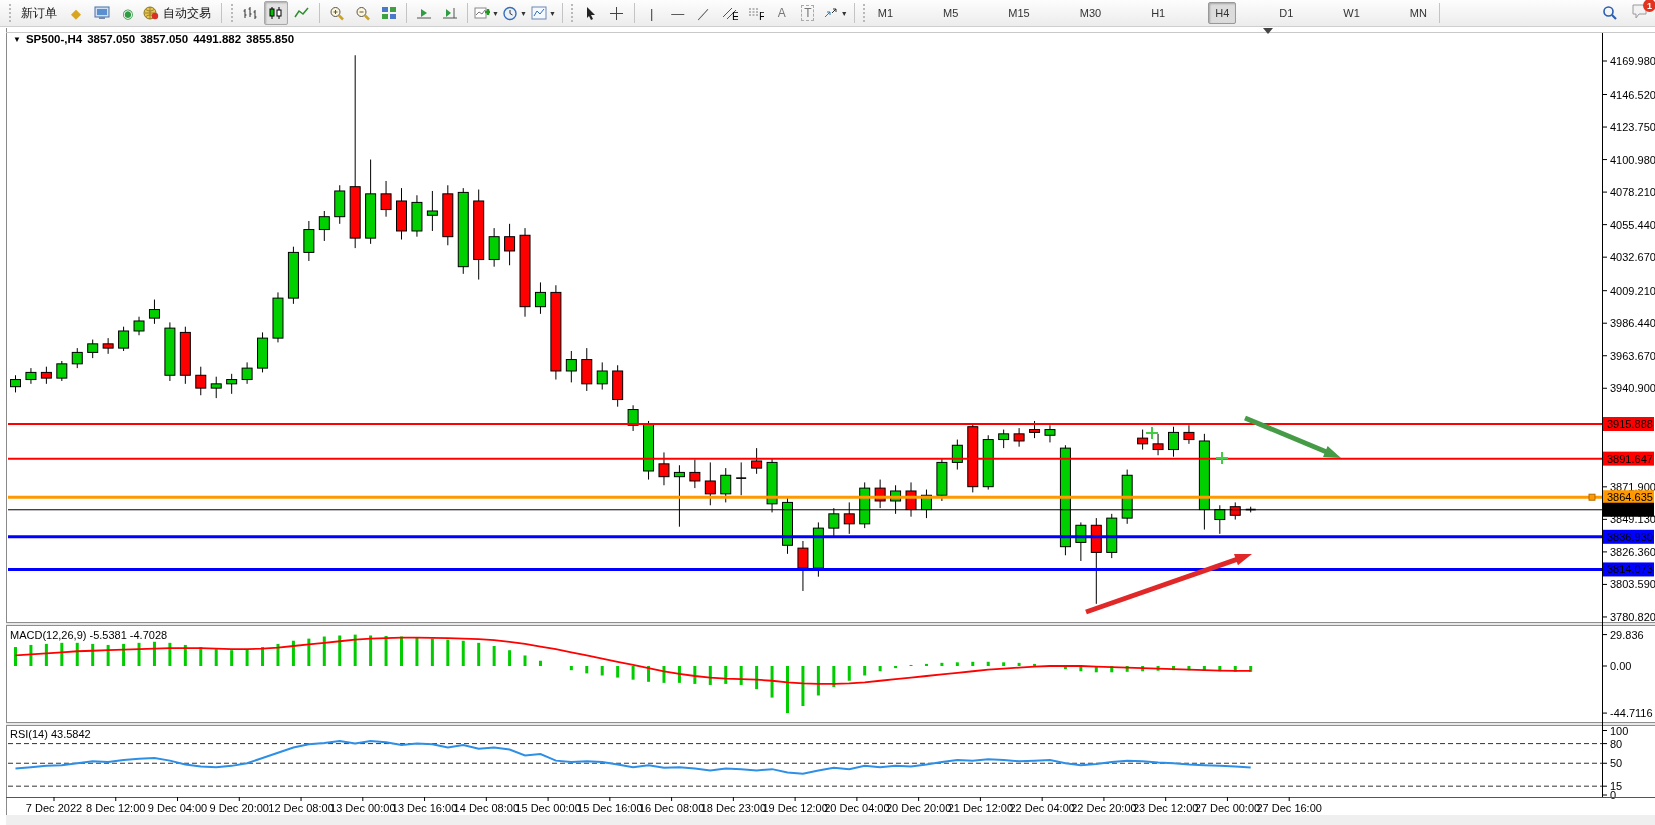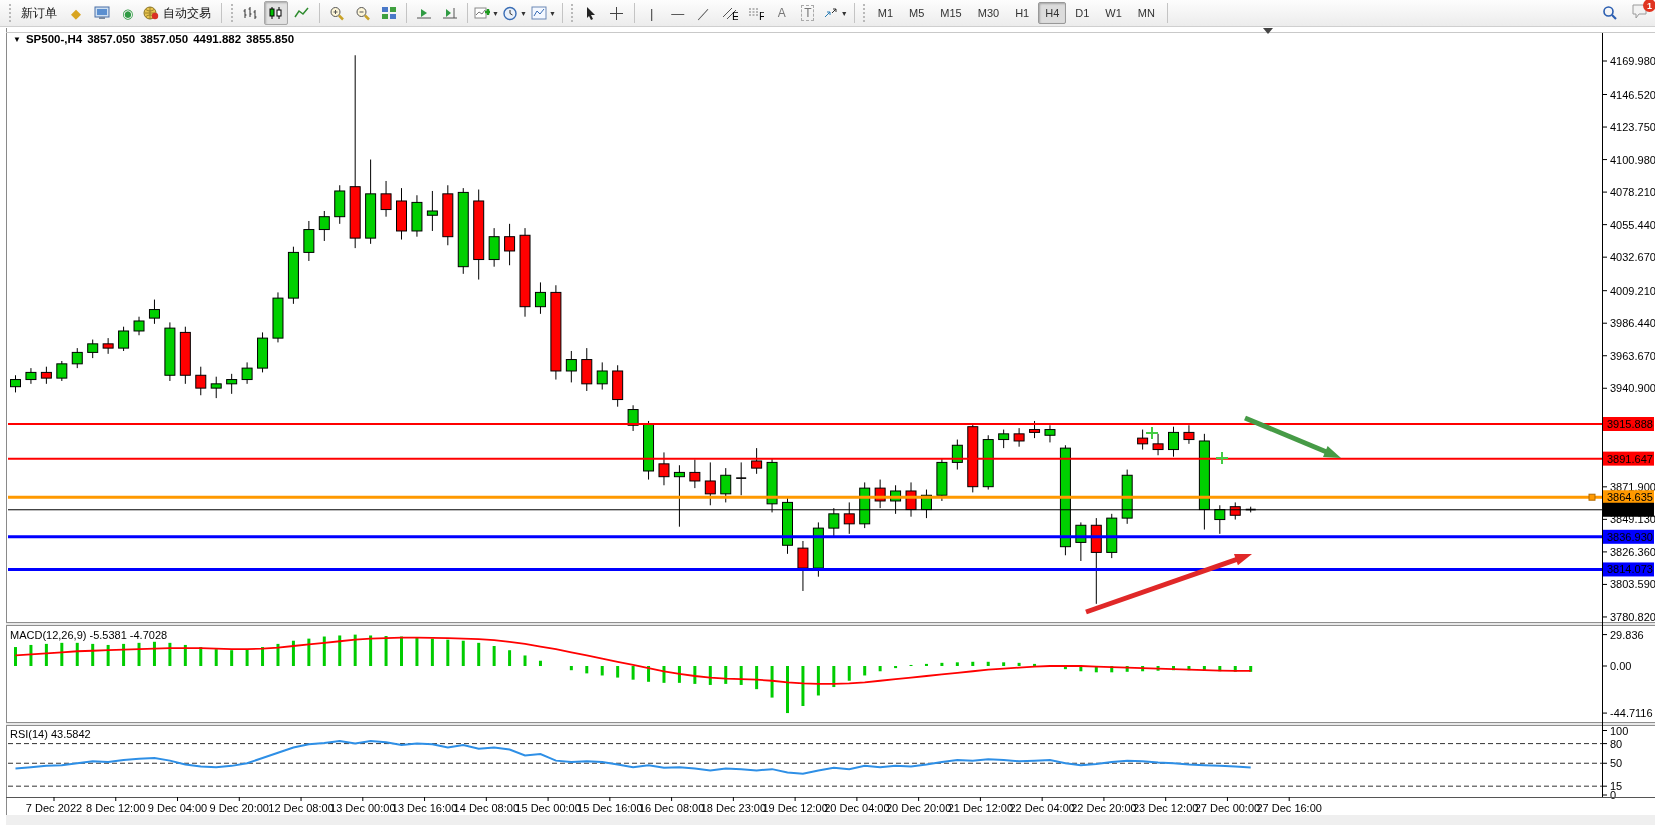--- a/index.html
+++ b/index.html
@@ -580,21 +580,21 @@
   <div class="tb-btn">
     <svg width="16" height="14">
         <path d="M2 11l5-5M7 6h-3M7 6v3" stroke="#2a7db5" fill="none"></path>
         <path d="M13 3l-4 4" stroke="#333"></path>
         <path d="M13 3h-3M13 3v3" stroke="#333" fill="none"></path>
       </svg>
     <span class="caret">▼</span>
   </div>
   <div class="tb-sep"></div>
   <div class="grip"></div>
-  <div id="tf-group" style="display:flex;">
+  <div id="tf-group" style="display:flex;gap:34px;">
       <div class="tf-btn">M1</div>
       <div class="tf-btn">M5</div>
       <div class="tf-btn">M15</div>
       <div class="tf-btn">M30</div>
       <div class="tf-btn">H1</div>
       <div class="tf-btn tf-active">H4</div>
       <div class="tf-btn">D1</div>
       <div class="tf-btn">W1</div>
       <div class="tf-btn">MN</div>
     </div>

